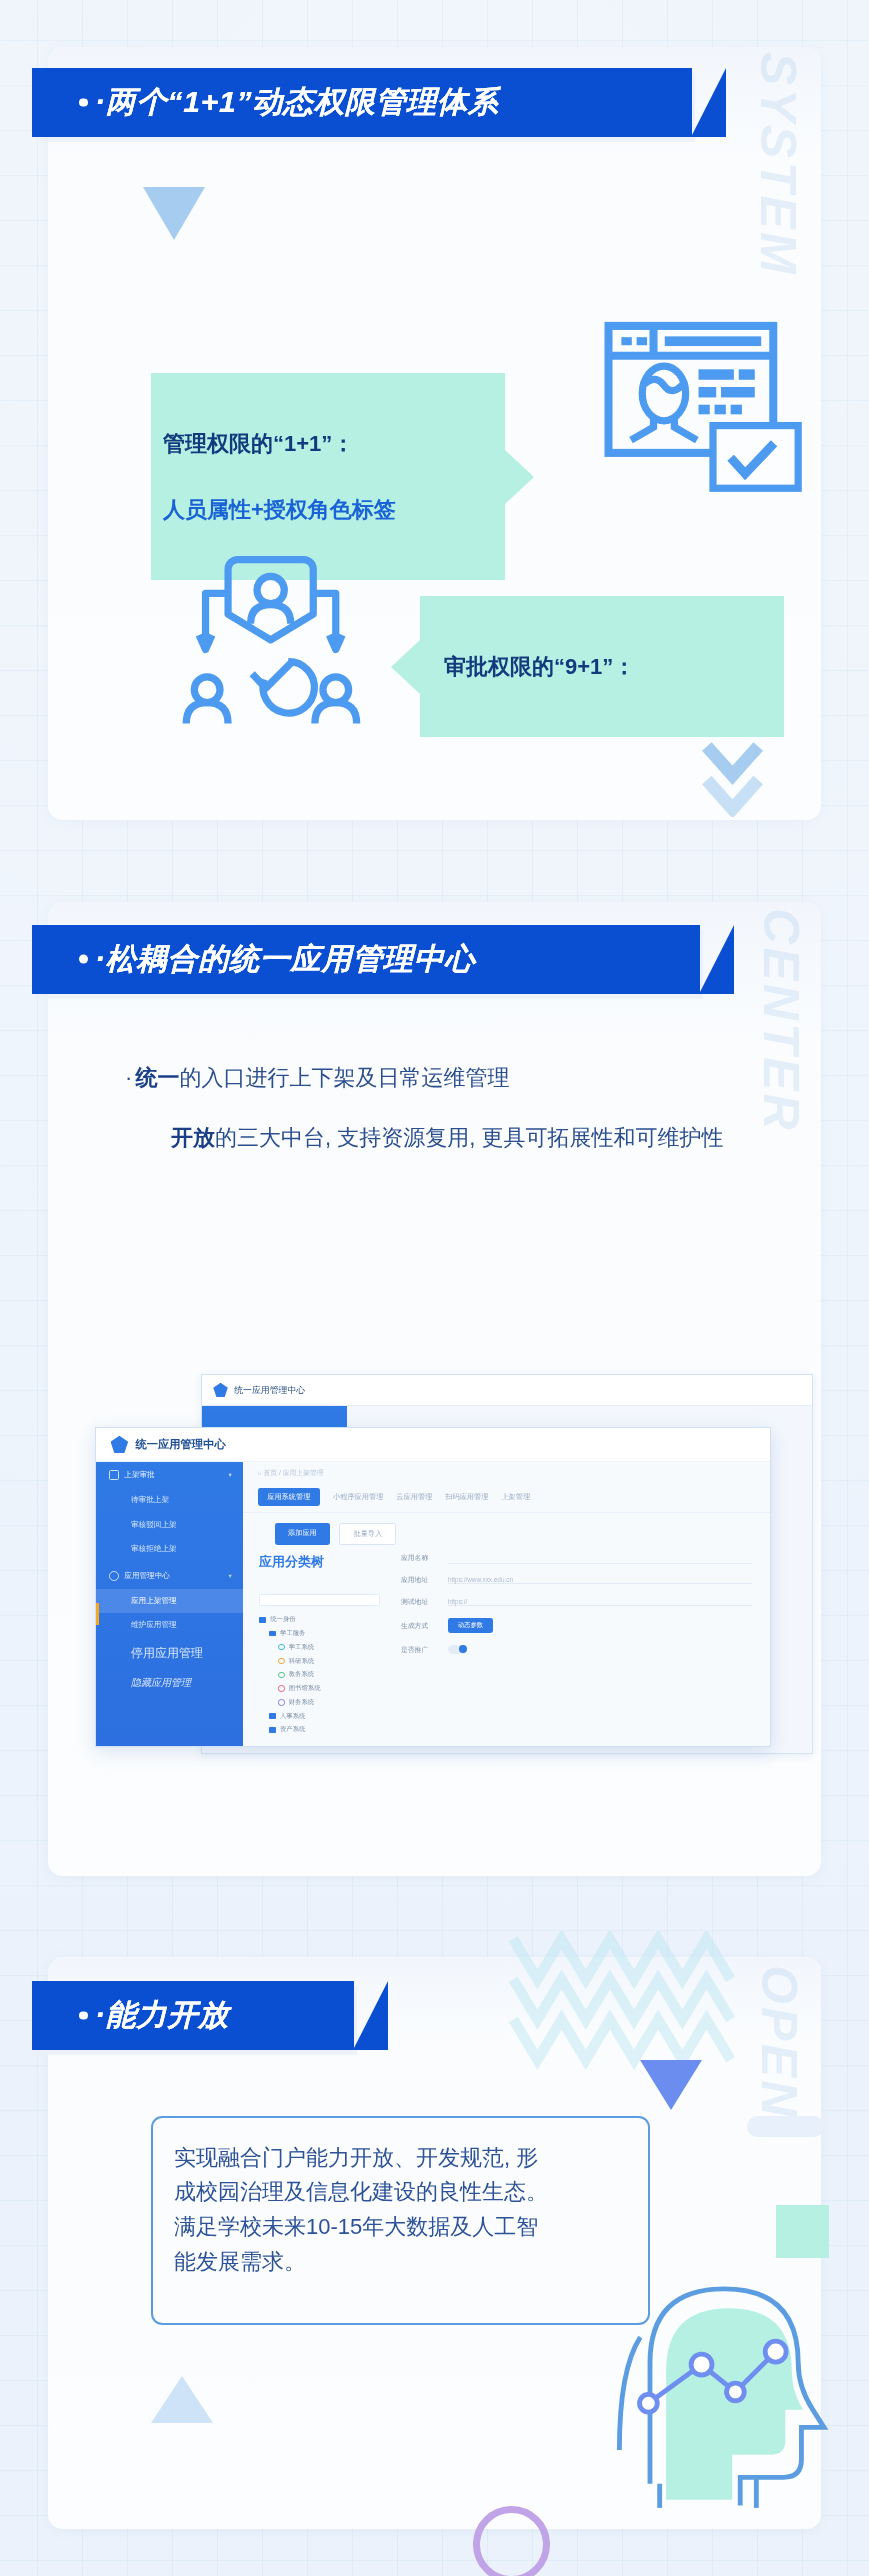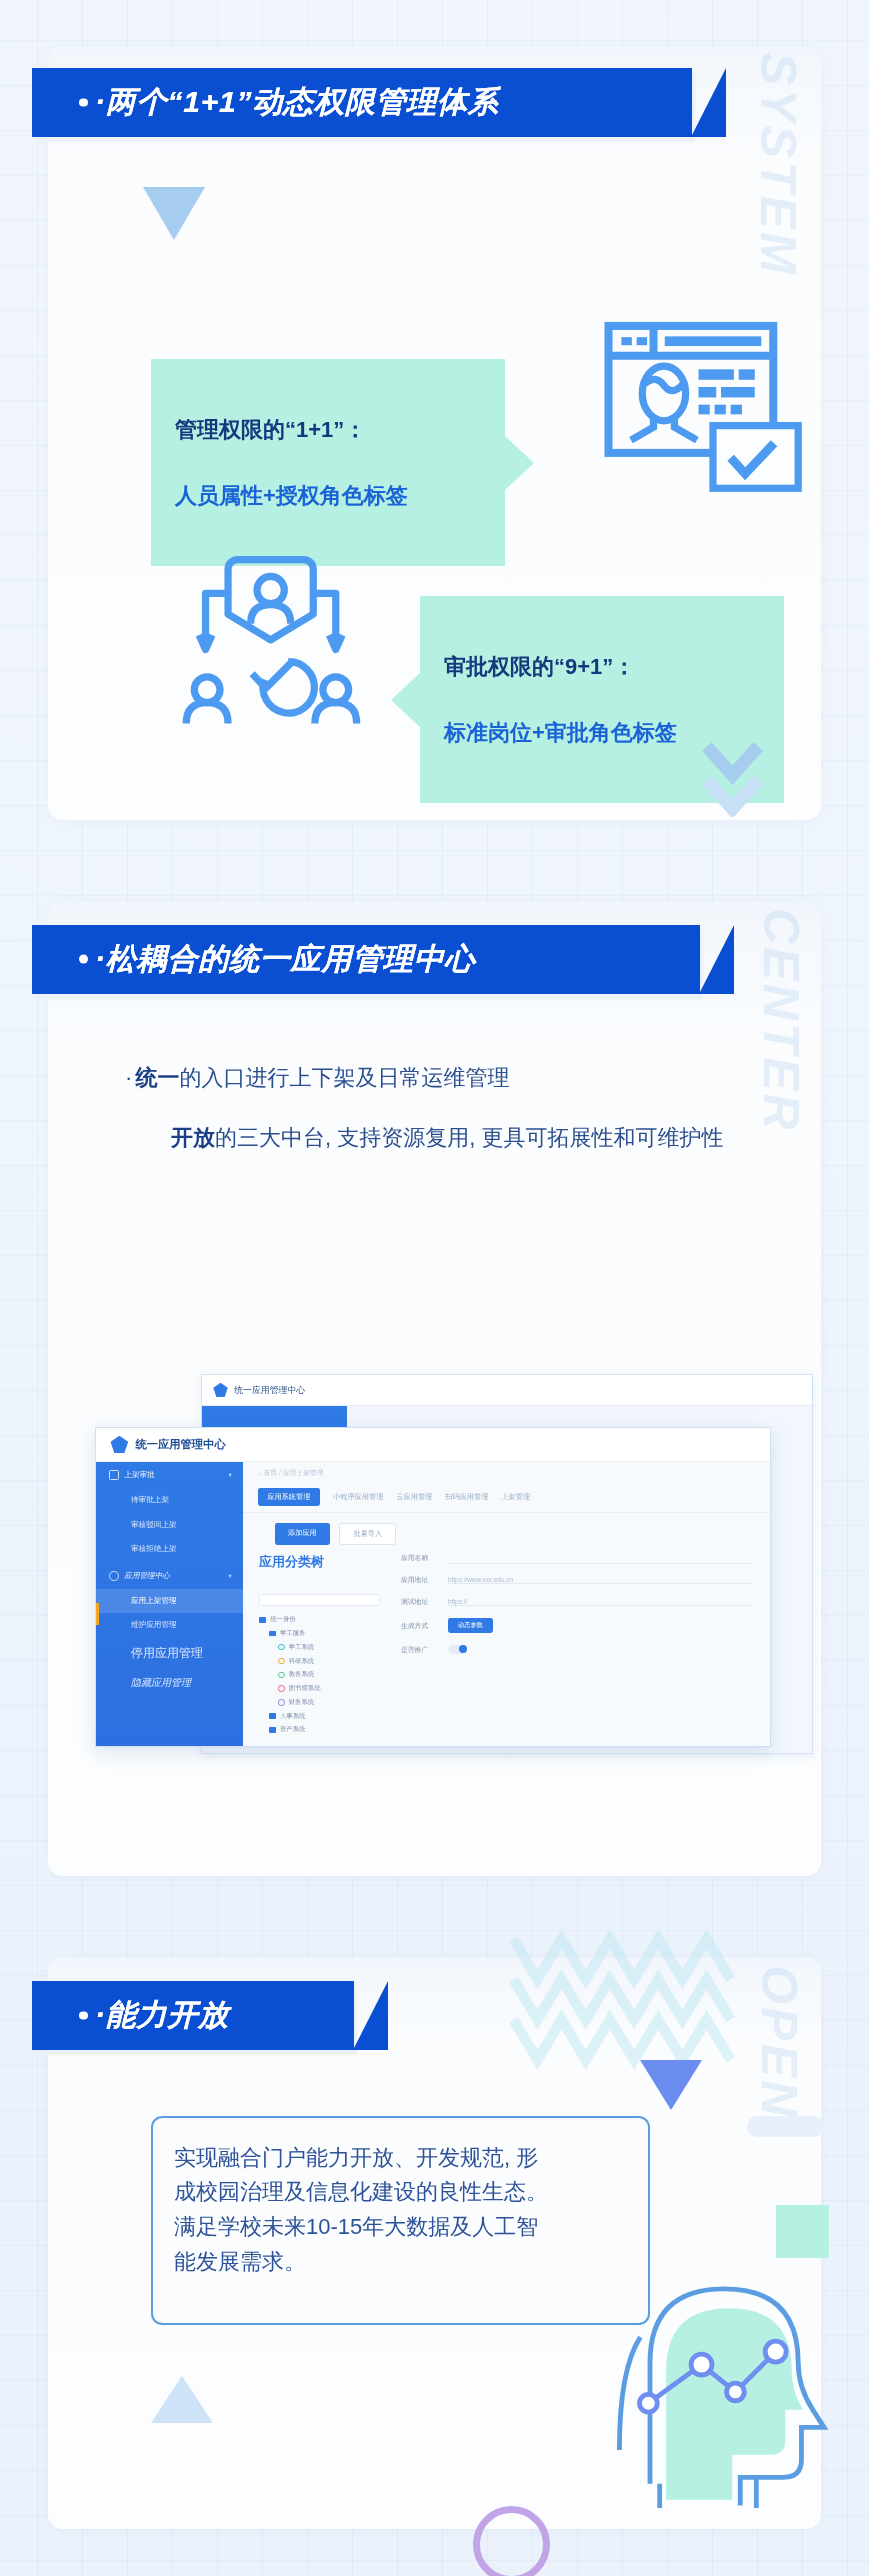--- a/index.html
+++ b/index.html
@@ -218,21 +218,21 @@
       <path d="M70 100 a27 34 0 1 1 54 0 a27 34 0 1 1 -54 0 Z"></path>
       <path d="M73 88 q14 -12 24 2 q10 14 24 -2"></path>
       <path d="M84 130 v12 l-28 16 M110 130 v12 l28 16"></path>
     </g>
     <g fill="#fbfdfe" stroke="#4d9bf0" stroke-width="9">
       <rect x="158" y="140" width="106" height="78"></rect>
     </g>
     <path d="M180 180 l18 20 l36 -38" fill="none" stroke="#4d9bf0" stroke-width="11"></path>
   </svg>
 
-  <div class="bubble right-tail" style="left:103px; top:312px; width:354px;">
+  <div class="bubble right-tail" style="left:103px; top:326px; width:354px;padding-left:12px;">
     <span class="b-l1">管理权限的“1+1”：</span>
     <span class="b-l2">人员属性+授权角色标签</span>
   </div>
 
   <svg style="position:absolute; left:127px; top:490px;" width="209" height="201" viewBox="0 0 260 250">
     <g fill="none" stroke="#4d9bf0" stroke-width="9" stroke-linejoin="round">
       <path d="M78 28 h82 a12 12 0 0 1 12 12 v56 l-53 32 l-53 -32 v-56 a12 12 0 0 1 12 -12 Z"></path>
       <circle cx="119" cy="66" r="17"></circle>
       <path d="M94 108 q0 -24 25 -24 q25 0 25 24"></path>
       <path d="M68 70 h-30 v62"></path>
@@ -243,21 +243,20 @@
       <path d="M96 170 l17 18 l32 -32"></path>
       <circle cx="40" cy="190" r="16"></circle>
       <path d="M14 232 q0 -26 26 -26 q26 0 26 26"></path>
       <circle cx="200" cy="190" r="16"></circle>
       <path d="M174 232 q0 -26 26 -26 q26 0 26 26"></path>
     </g>
   </svg>
 
   <div class="bubble left-tail" style="left:372px; top:549px; width:364px;">
     <span class="b-l1">审批权限的“9+1”：</span>
-    <span class="b-l2">标准岗位+审批角色标签</span>
   </div>
 
   <svg style="position:absolute; right:58px; top:693px;" width="61" height="77" viewBox="0 0 76 96">
     <path d="M6 8 L38 44 L70 8" fill="none" stroke="#a6cdf0" stroke-width="16"></path>
     <path d="M6 50 L38 86 L70 50" fill="none" stroke="#c8e0f6" stroke-width="16"></path>
   </svg>
 </div>
 
 <div class="card" id="sec2">
 
@@ -308,21 +307,21 @@
         <span style="width:9.7px;height:9.7px;border:1.2px solid #cfe2fb;border-radius:1.6px;display:inline-block;"></span>
         <span style="font-size:7.6px;color:#eaf2fe;">上架审批</span>
         <span style="margin-left:auto;margin-right:11.3px;font-size:6.4px;color:#bad4f8;">▾</span>
       </div>
       <div style="padding:7.2px 0 7.2px 35px;font-size:7.6px;color:#dbe9fd;">待审批上架</div>
       <div style="padding:7.2px 0 7.2px 35px;font-size:7.6px;color:#dbe9fd;">审核驳回上架</div>
       <div style="padding:7.2px 0 7.2px 35px;font-size:7.6px;color:#dbe9fd;">审核拒绝上架</div>
 
       <div style="display:flex;align-items:center;gap:5.6px;padding:9.7px 0 8px 13px;">
         <span style="width:9.7px;height:9.7px;border:1.2px solid #cfe2fb;border-radius:50%;display:inline-block;"></span>
-        <span style="font-size:7.6px;color:#eaf2fe;font-style:italic;">应用管理中心</span>
+        <span style="font-size:7.6px;color:#eaf2fe;">应用管理中心</span>
         <span style="margin-left:auto;margin-right:11.3px;font-size:6.4px;color:#bad4f8;">▾</span>
       </div>
       <div style="position:relative;padding:7.2px 0 7.2px 35px;font-size:7.6px;color:#ffffff;background:rgba(255,255,255,.14);">应用上架管理</div>
       <div style="position:absolute;left:0;top:141px;width:3.2px;height:22px;background:#f5a623;"></div>
       <div style="padding:7.2px 0 7.2px 35px;font-size:7.6px;color:#dbe9fd;">维护应用管理</div>
       <div style="padding:7.2px 0 7.2px 35px;font-size:12px;color:#dbe9fd;">停用应用管理</div>
       <div style="padding:7.2px 0 7.2px 35px;font-size:10px;color:#dbe9fd;font-style:italic;">隐藏应用管理</div>
     </div>
 
     <div style="position:absolute; left:147px; top:34px; right:0; bottom:0; background:#f7fafd;">

